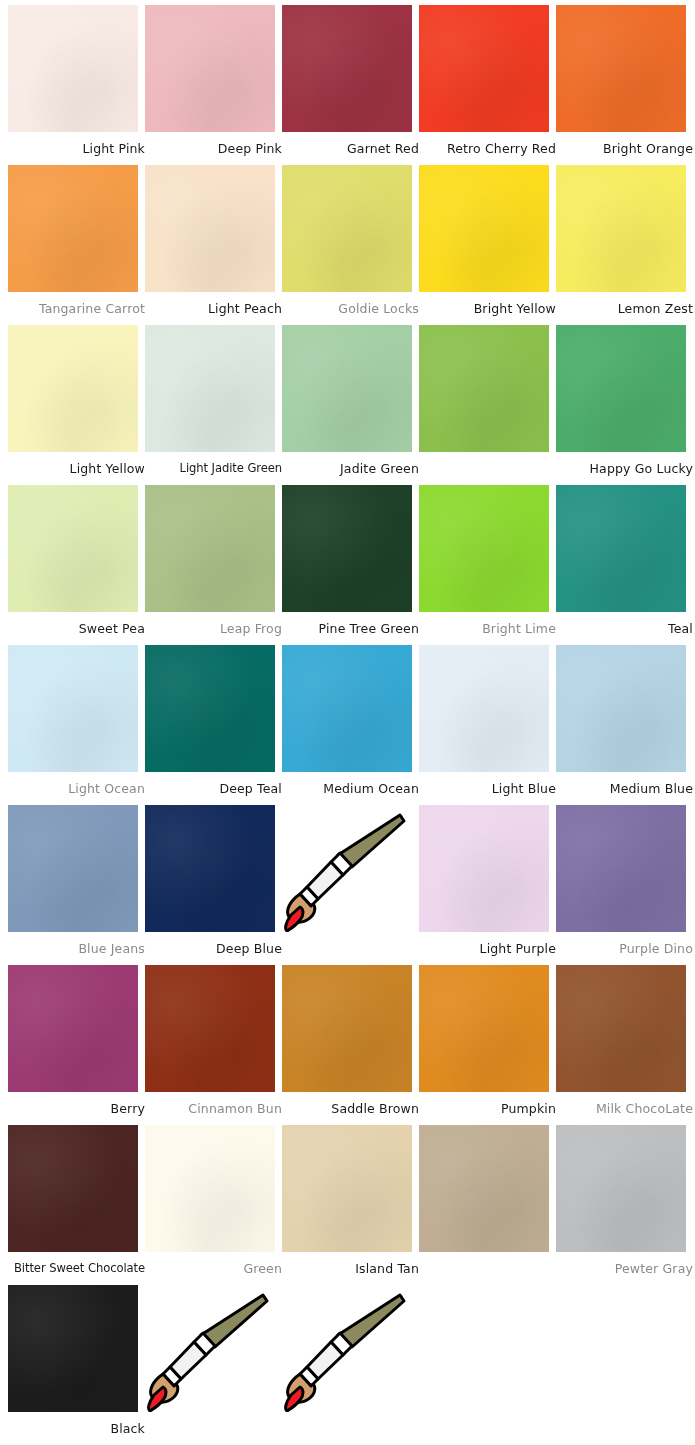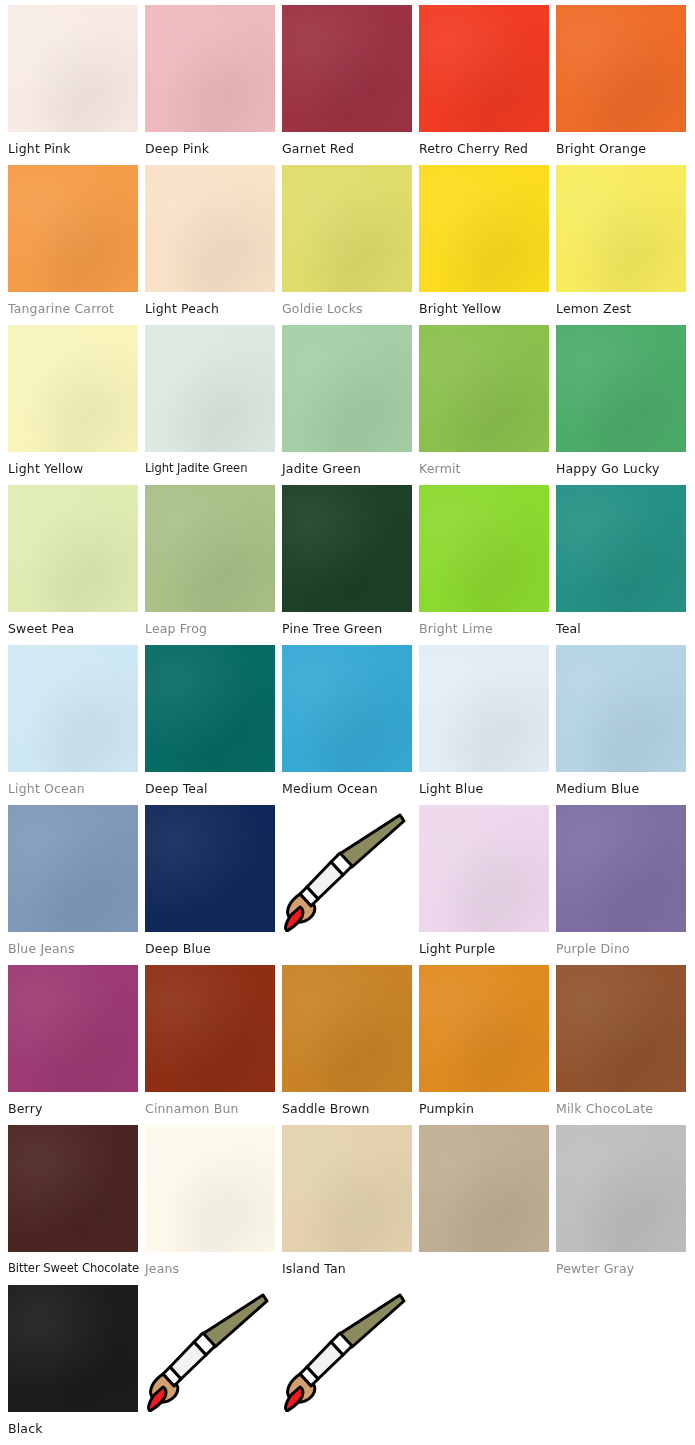--- a/index.html
+++ b/index.html
@@ -44,21 +44,21 @@
     inset: 0;
     background:
       radial-gradient(ellipse at 22% 28%, rgba(255,255,255,0.075), rgba(255,255,255,0) 58%),
       radial-gradient(ellipse at 74% 66%, rgba(0,0,0,0.045), rgba(0,0,0,0) 60%),
       radial-gradient(ellipse at 50% 94%, rgba(0,0,0,0.035), rgba(0,0,0,0) 55%);
     pointer-events: none;
   }
   .label {
     display: block;
     width: 137px;
-    text-align: left;
+    text-align: right;
     font-size: 12.5px;
     line-height: 33px;
     height: 17px;
     letter-spacing: 0.15px;
     white-space: nowrap;
     color: #1a1a1a;
   }
   .label.muted {
     color: #8a8a8a;
   }
@@ -129,21 +129,20 @@
     <div class="cell">
       <div class="chip" style="background: rgb(221, 233, 224);"></div>
       <span class="label wide">Light Jadite Green</span>
     </div>
     <div class="cell">
       <div class="chip" style="background: rgb(164, 207, 166);"></div>
       <span class="label">Jadite Green</span>
     </div>
     <div class="cell">
       <div class="chip" style="background: rgb(139, 192, 77);"></div>
-      <span class="label muted">Kermit</span>
     </div>
     <div class="cell">
       <div class="chip" style="background: rgb(76, 172, 106);"></div>
       <span class="label">Happy Go Lucky</span>
     </div>
     <div class="cell">
       <div class="chip" style="background: rgb(223, 236, 178);"></div>
       <span class="label">Sweet Pea</span>
     </div>
     <div class="cell">
@@ -230,21 +229,21 @@
     <div class="cell">
       <div class="chip" style="background: rgb(145, 84, 47);"></div>
       <span class="label muted">Milk ChocoLate</span>
     </div>
     <div class="cell">
       <div class="chip" style="background: rgb(76, 37, 34);"></div>
       <span class="label wide">Bitter Sweet Chocolate</span>
     </div>
     <div class="cell">
       <div class="chip" style="background: rgb(253, 250, 236);"></div>
-      <span class="label muted">Jeans</span>
+      <span class="label muted">Green</span>
     </div>
     <div class="cell">
       <div class="chip" style="background: rgb(228, 210, 174);"></div>
       <span class="label">Island Tan</span>
     </div>
     <div class="cell">
       <div class="chip" style="background: rgb(191, 174, 147);"></div>
     </div>
     <div class="cell">
       <div class="chip" style="background: rgb(188, 190, 192);"></div>

